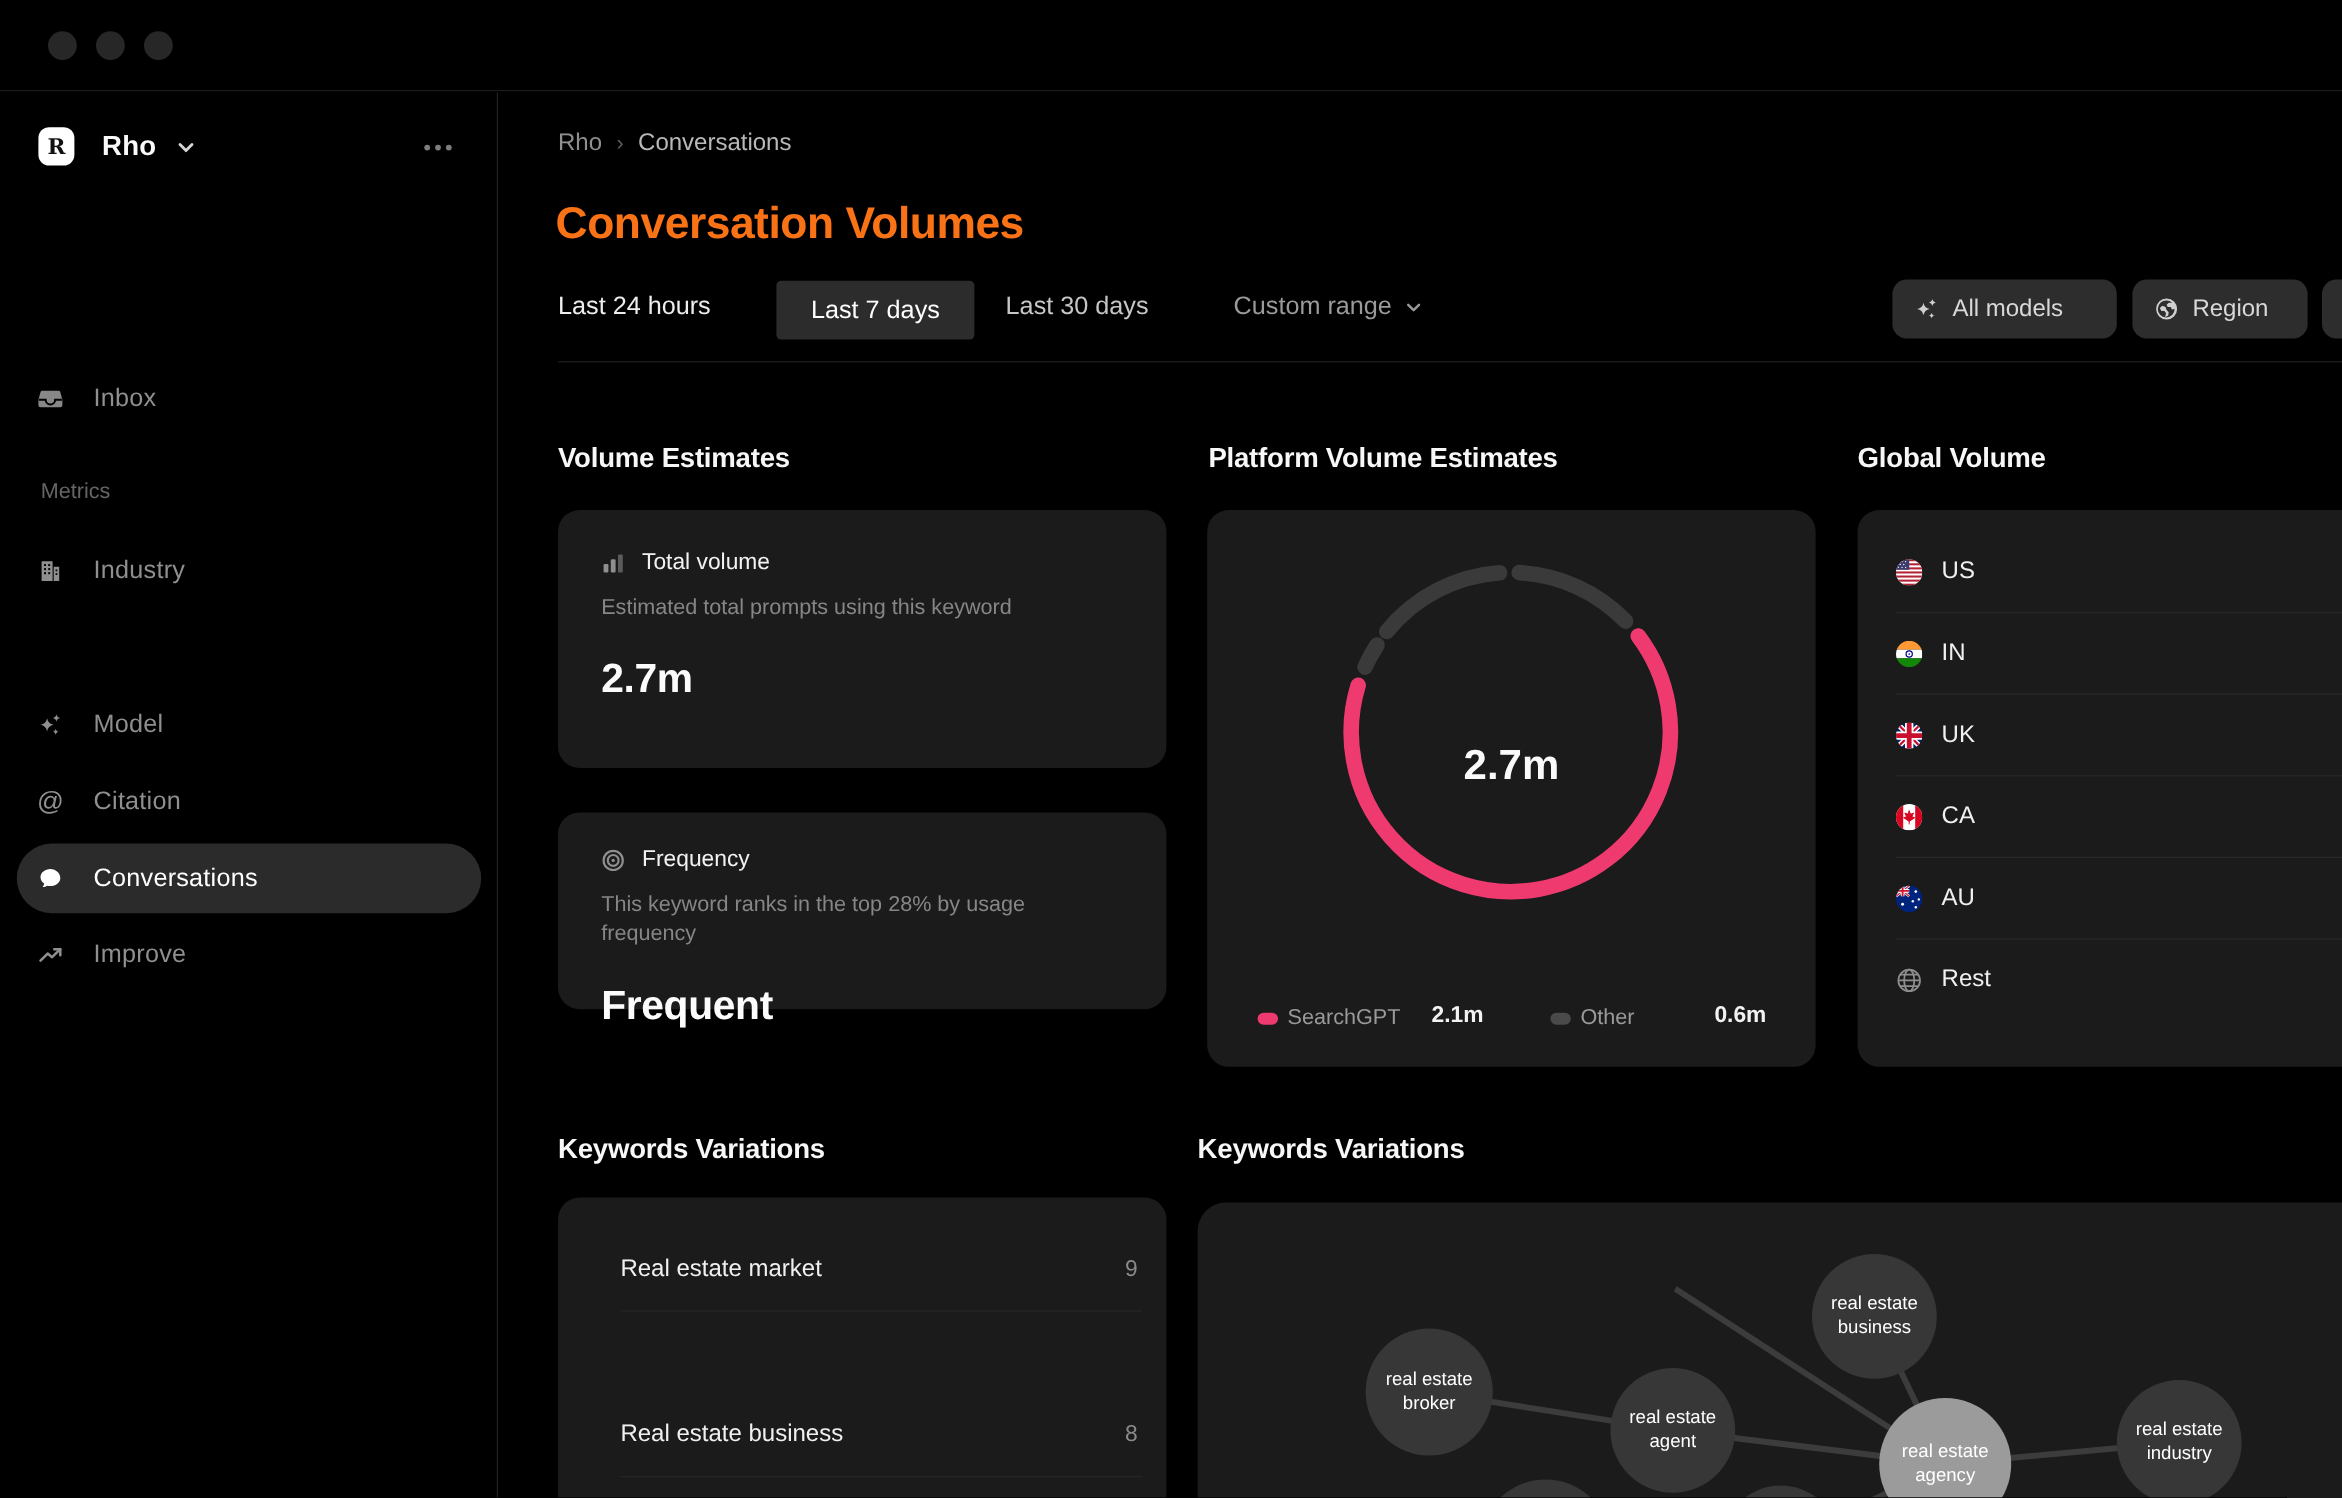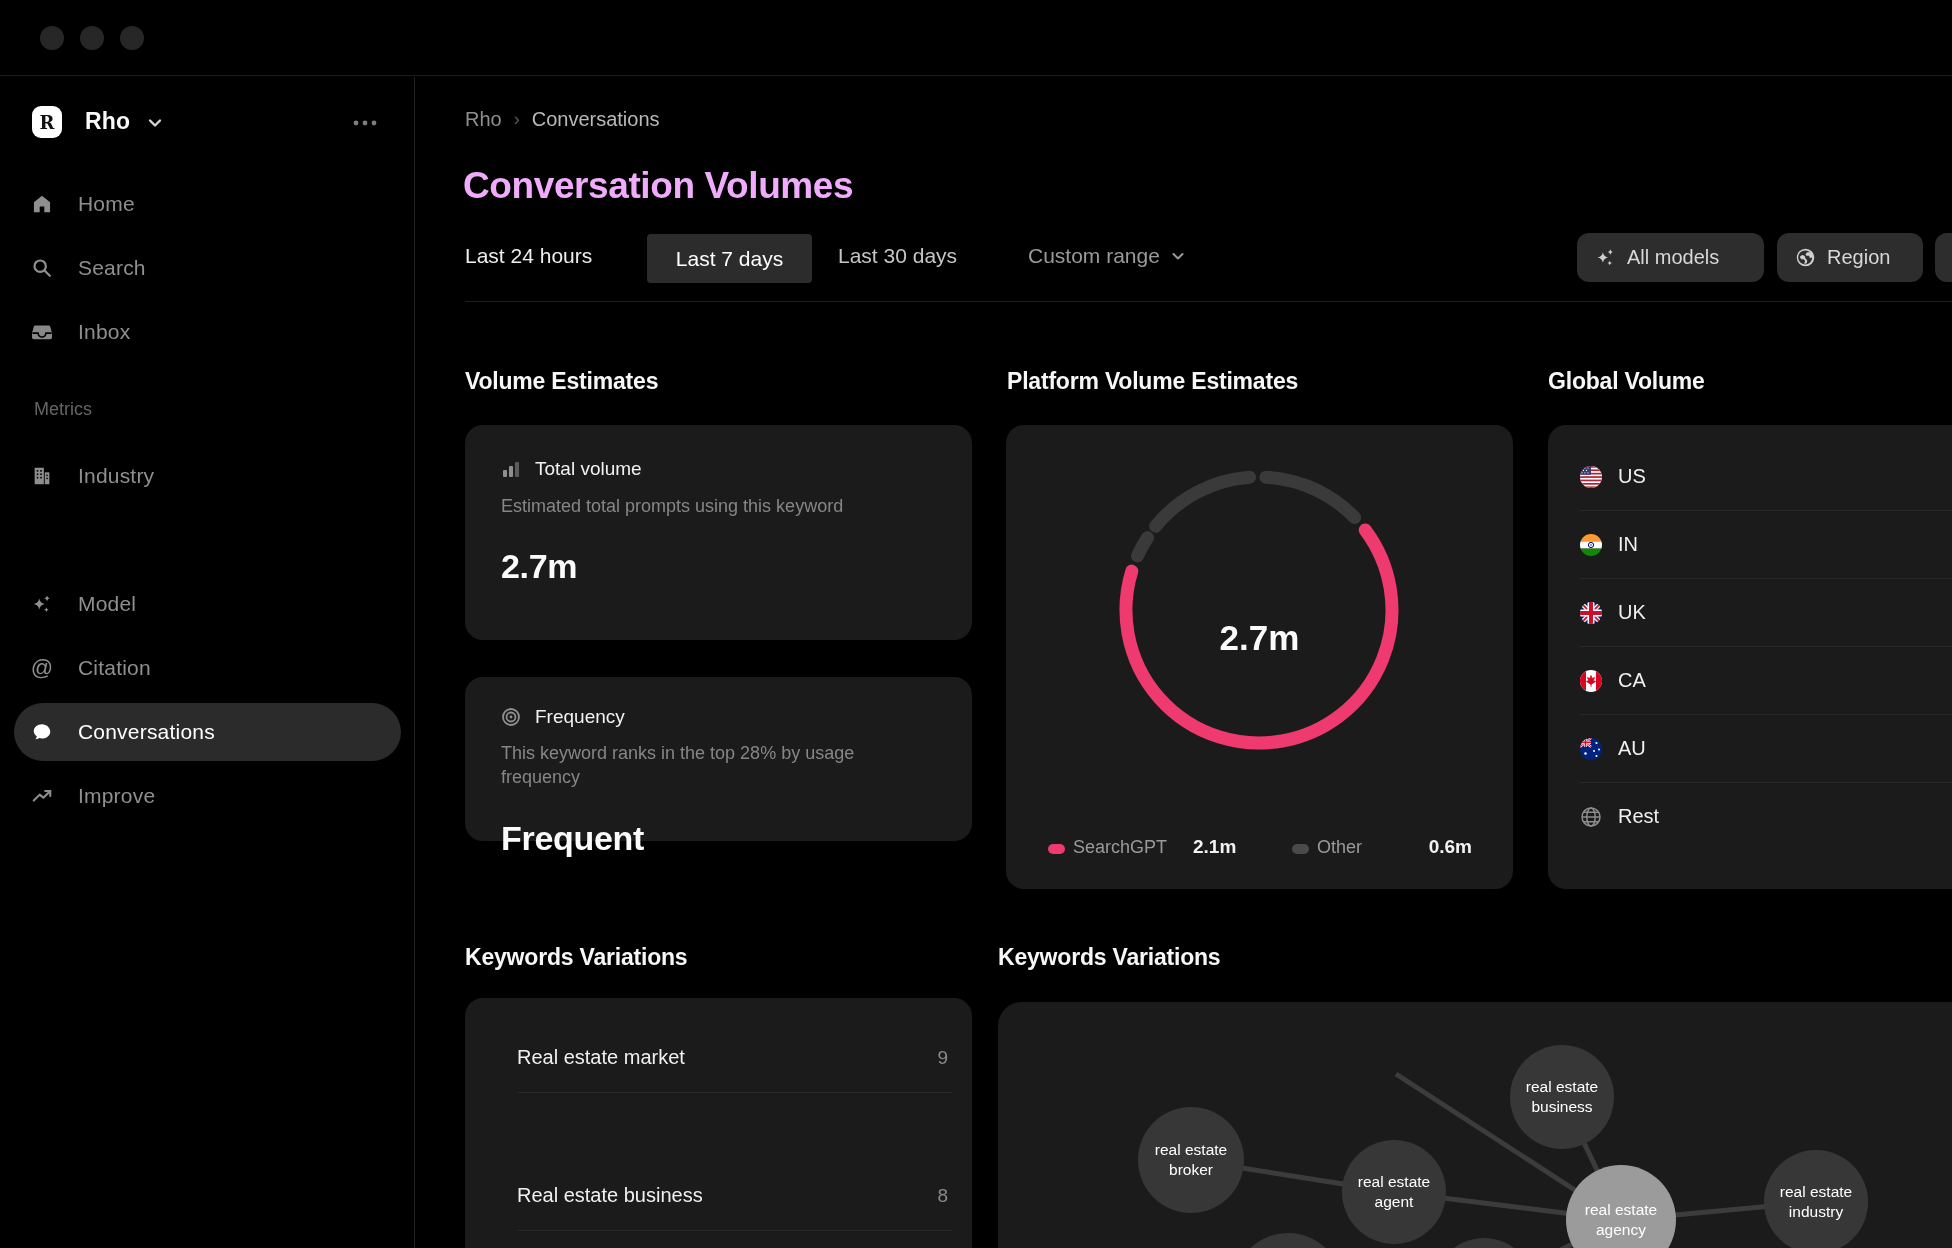--- a/index.html
+++ b/index.html
@@ -25,21 +25,21 @@
   .nav-item.active { background:#2b2b2b; }
   .nav-item.active .nicon { color:#fff; }
   .nav-item.active .nlabel { color:#fff; font-weight:500; }
   .nav-section { position:absolute; left:34px; font-size:18px; color:#656565; }
   .at-glyph { font-size:22px; line-height:1; color:#8f8f8f; }
 
   
   .breadcrumb { position:absolute; left:465px; top:108px; font-size:20px; color:#8f8f8f; display:flex; align-items:center; gap:12px; }
   .crumb-current { color:#b9b9b9; }
   .crumb-sep { color:#5c5c5c; font-size:18px; }
-  .page-title { position:absolute; left:463px; top:165px; font-size:37px; font-weight:700; letter-spacing:-.4px; color:#f0abfc; }
+  .page-title { position:absolute; left:463px; top:165px; font-size:37px; font-weight:700; letter-spacing:-.4px; color:#f97316; }
 
   .filter-label { position:absolute; top:244px; font-size:21px; }
   .pill-filter { position:absolute; top:234px; height:49px; border-radius:4px; background:#2c2c2c; display:flex; align-items:center; justify-content:center; font-size:21px; color:#fff; font-weight:500; }
   .custom-range { display:flex; align-items:center; gap:10px; color:#9a9a9a; }
   .hdr-divider { position:absolute; left:465px; top:301px; width:1487px; height:1px; background:#1f1f1f; }
 
   .action-btn { position:absolute; top:233px; height:49px; border-radius:12px; background:#2d2d2d; display:flex; align-items:center; font-size:20px; color:#d8d8d8; font-weight:500; }
   .action-btn .aicon { margin-left:18px; margin-right:11px; display:flex; color:#cfcfcf; }
 
   
@@ -98,37 +98,20 @@
     </span>
     <span class="ws-ellipsis">
       <svg width="26" height="18" viewBox="0 0 26 18" fill="currentColor">
           <circle cx="4" cy="9" r="2.4"></circle>
           <circle cx="13" cy="9" r="2.4"></circle>
           <circle cx="22" cy="9" r="2.4"></circle>
         </svg>
     </span>
   </div>
 
-  <div class="nav-item" style="top:98px">
-    <span class="nicon">
-      <svg width="22" height="22" viewBox="0 0 24 24" fill="currentColor">
-          <path d="M12 3 3.2 10.2V21h6.3v-6.2h5V21h6.3V10.2z"></path>
-        </svg>
-    </span>
-    <span class="nlabel">Home</span>
-  </div>
-  <div class="nav-item" style="top:162px">
-    <span class="nicon">
-      <svg width="22" height="22" viewBox="0 0 24 24" fill="none" stroke="currentColor" stroke-width="2.4" stroke-linecap="round">
-          <circle cx="10" cy="10" r="6.2"></circle>
-          <path d="M15 15 20.5 20.5"></path>
-        </svg>
-    </span>
-    <span class="nlabel">Search</span>
-  </div>
   <div class="nav-item" style="top:226px">
     <span class="nicon">
       <svg width="22" height="22" viewBox="0 0 24 24" fill="currentColor">
           <path d="M4.5 5h15a1.5 1.5 0 0 1 1.4 1l2 7.2V18a2 2 0 0 1-2 2H3.1a2 2 0 0 1-2-2v-4.8L3.1 6a1.5 1.5 0 0 1 1.4-1z" opacity=".95"></path>
           <path d="M1.5 13.2h6.2a4.3 4.3 0 0 0 8.6 0h6.2" fill="none" stroke="#000" stroke-width="1.8"></path>
         </svg>
     </span>
     <span class="nlabel">Inbox</span>
   </div>
 

